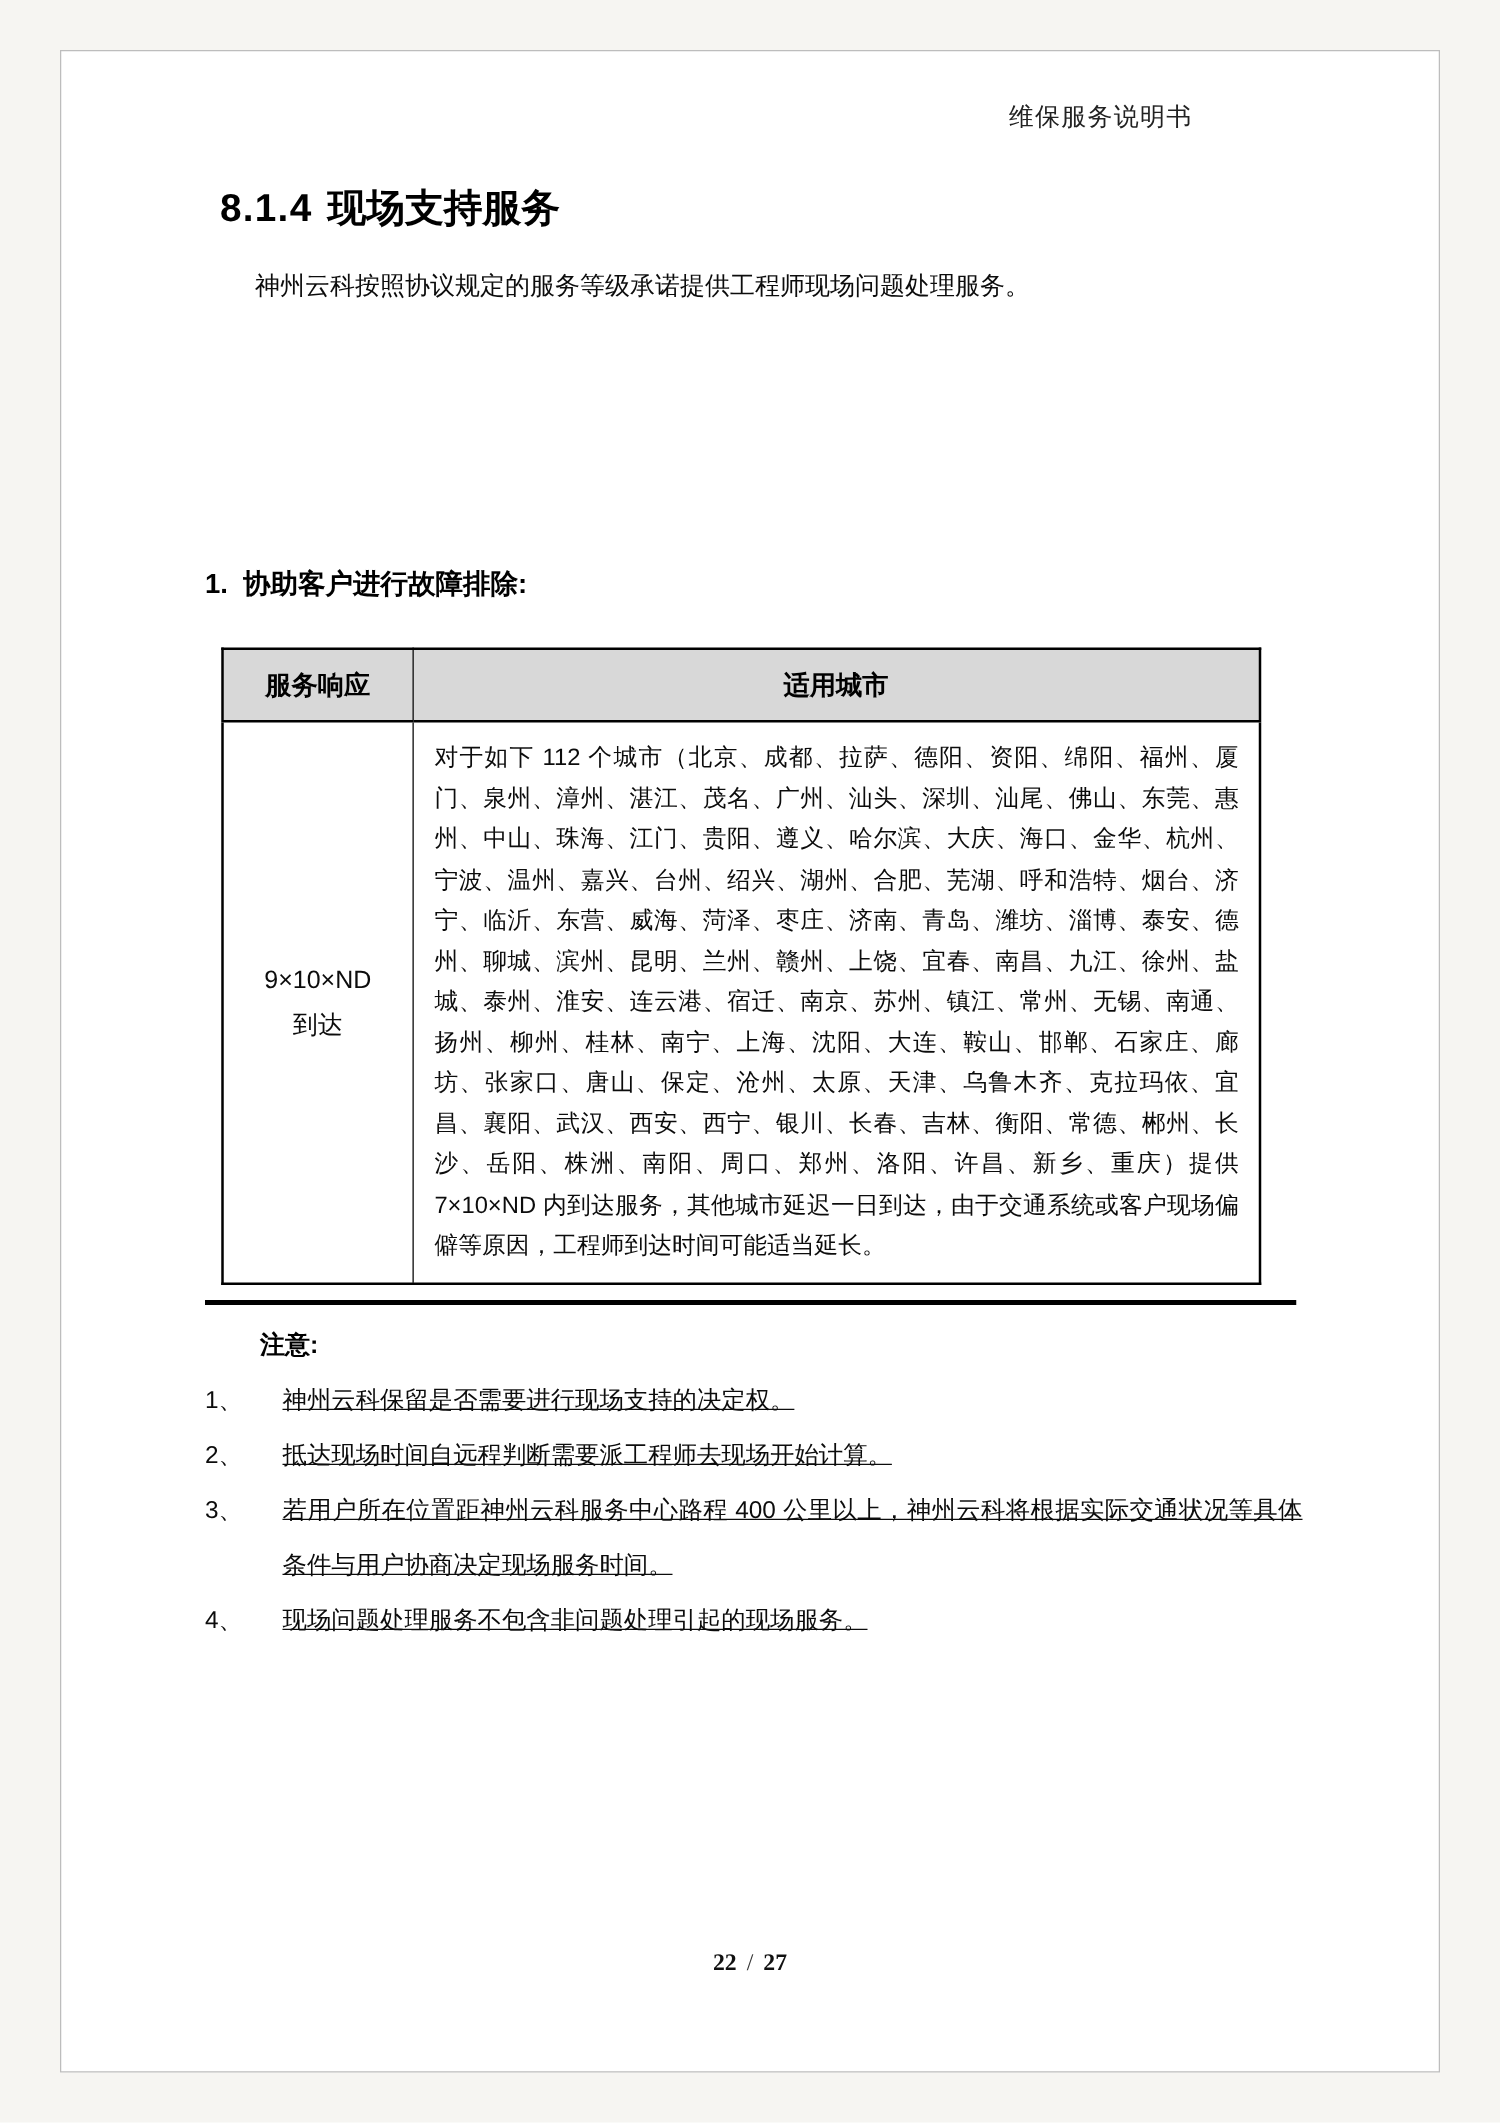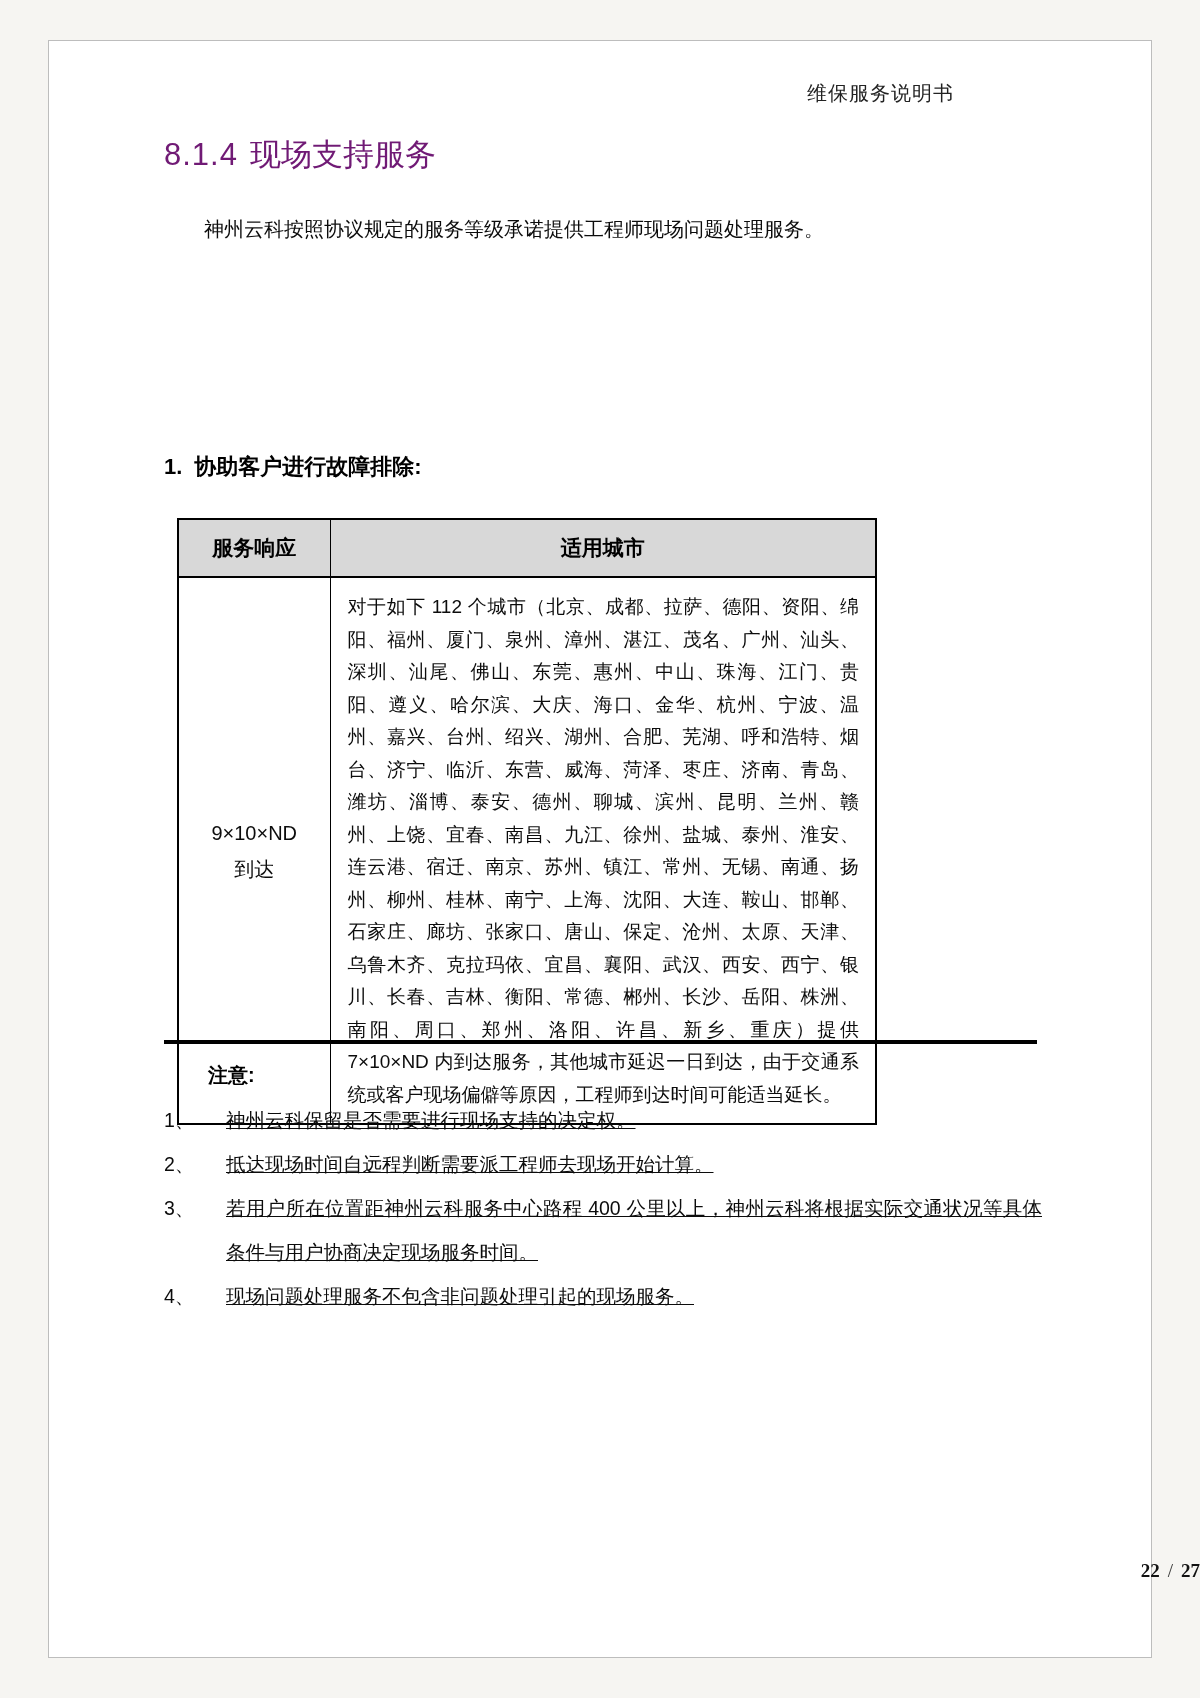--- a/index.html
+++ b/index.html
@@ -18,39 +18,39 @@
     border:1px solid #bdbdbd;
   }
   .doc-header{
     position:absolute;top:80px;right:246px;
     font-family:"Liberation Serif",serif;
     font-size:20px;color:#222;
     letter-spacing:1px;
   }
   .section-heading{
     position:absolute;top:134px;left:164px;
-    font-size:31px;font-weight:normal;color:#701a75;
-    margin:0;
+    font-size:31px;font-weight:bold;color:#000000;
+    margin:12px;
   }
   .section-heading .num{margin-right:12px;letter-spacing:1px;}
   .body-text{
     position:absolute;top:200px;left:164px;width:873px;
     font-size:20px;line-height:58px;
     text-align:justify;color:#0c0c0c;
   }
   .body-text p{margin:0;text-indent:2em;}
   .body-text p + p{margin-top:4px;}
   .list-heading{
     position:absolute;top:452px;left:164px;
     font-size:22px;font-weight:bold;color:#000;
   }
   .list-heading .num{margin-right:12px;}
   table.service-table{
     position:absolute;top:518px;left:177px;
-    width:700px;
+    width:832px;
     border-collapse:collapse;
     table-layout:fixed;
   }
   table.service-table, table.service-table th, table.service-table td{
     border:1px solid #000;
   }
   table.service-table{border:2px solid #000;}
   table.service-table th{
     background:#d8d8d8;
     border-bottom:2px solid #000;
@@ -82,21 +82,21 @@
     position:absolute;top:1098px;left:164px;width:878px;
   }
   .note-item{
     display:flex;
     font-size:19.5px;line-height:44px;color:#0c0c0c;
   }
   .note-num{width:62px;flex-shrink:0;}
   .note-text{flex:1;text-align:justify;text-decoration:underline;}
   .page-footer{
     position:absolute;top:1560px;left:0;width:1200px;
-    text-align:right;
+    text-align:center;
     font-family:"Liberation Serif",serif;
     font-size:19px;color:#111;
   }
   .page-footer .pg{font-weight:bold;}
   .page-footer .sep{margin:0 8px;color:#333;}
 </style>
 </head>
 <body>
 
 <div class="page-frame"></div>

